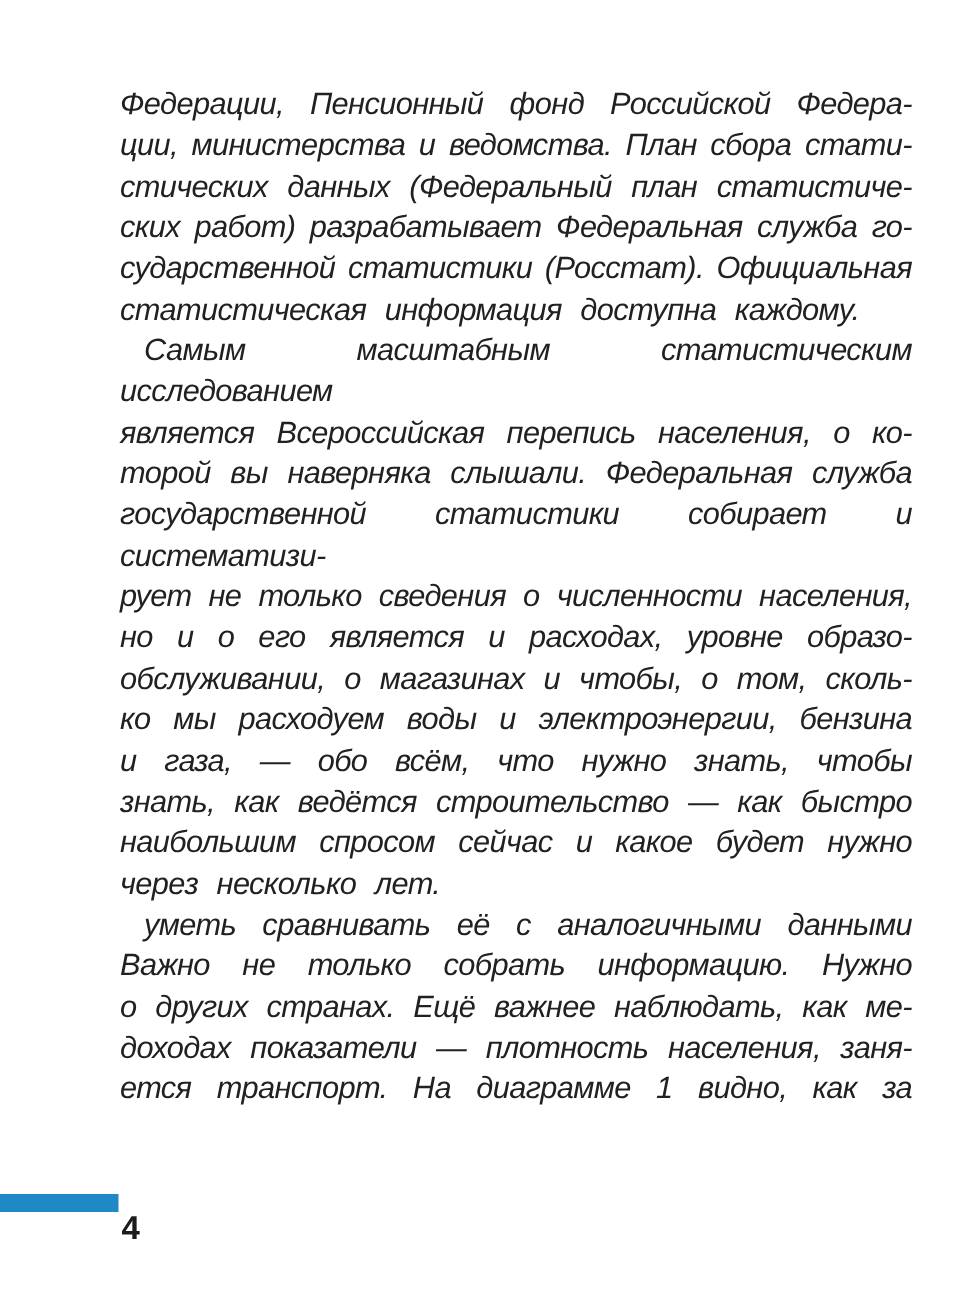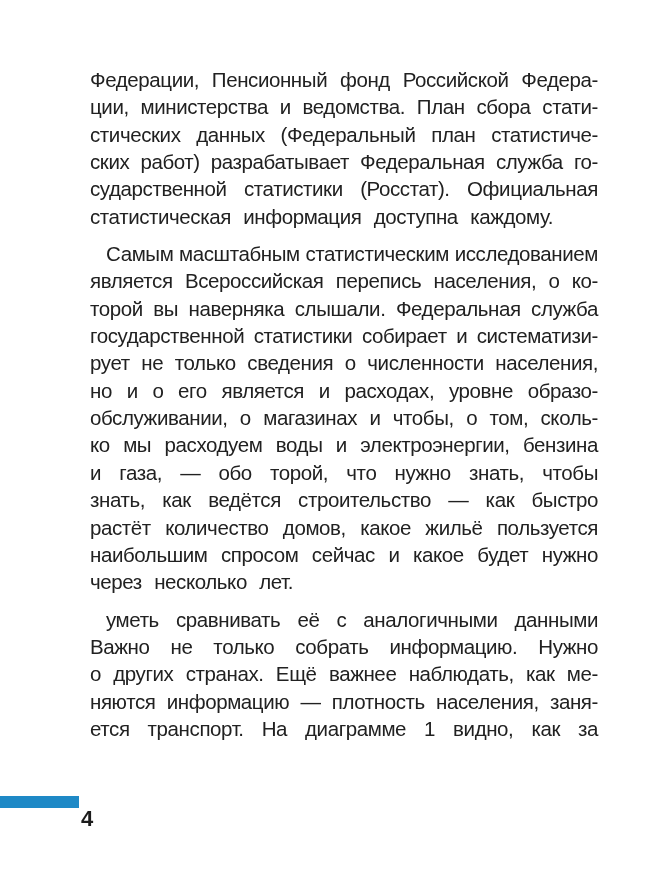--- a/index.html
+++ b/index.html
@@ -19,22 +19,23 @@
   .text-block {
     position: absolute;
     left: 80px;
     top: 56px;
     width: 528px;
     font-size: 20.5px;
     line-height: 27.35px;
     letter-spacing: -0.4px;
   }
   .para {
-    margin: 10px;
+    margin: 0;
     padding: 0;
+    font-style: italic;
   }
   .line {
     text-align: justify;
     text-align-last: justify;
     word-spacing: -1px;
     white-space: normal;
   }
   .para.indent .line:first-child {
     text-indent: 16px;
   }
@@ -76,31 +77,30 @@
       </div>
       <div class="para indent">
         <div class="line">Самым масштабным статистическим исследованием</div>
         <div class="line">является Всероссийская перепись населения, о ко-</div>
         <div class="line">торой вы наверняка слышали. Федеральная служба</div>
         <div class="line">государственной статистики собирает и систематизи-</div>
         <div class="line">рует не только сведения о численности населения,</div>
         <div class="line">но и о его является и расходах, уровне образо-</div>
         <div class="line">обслуживании, о магазинах и чтобы, о том, сколь-</div>
         <div class="line">ко мы расходуем воды и электроэнергии, бензина</div>
-        <div class="line">и газа, — обо торой, что нужно знать, чтобы</div>
+        <div class="line">и газа, — обо всём, что нужно знать, чтобы</div>
         <div class="line">знать, как ведётся строительство — как быстро</div>
-        <div class="line">растёт количество домов, какое жильё пользуется</div>
         <div class="line">наибольшим спросом сейчас и какое будет нужно</div>
         <div class="line lastline">через несколько лет.</div>
       </div>
       <div class="para indent">
         <div class="line">уметь сравнивать её с аналогичными данными</div>
         <div class="line">Важно не только собрать информацию. Нужно</div>
         <div class="line">о других странах. Ещё важнее наблюдать, как ме-</div>
-        <div class="line">няются информацию — плотность населения, заня-</div>
+        <div class="line">доходах показатели — плотность населения, заня-</div>
         <div class="line">ется транспорт. На диаграмме 1 видно, как за</div>
       </div>
     </main>
 
   <div class="page-marker-bar" style="background: rgb(30, 137, 198);"></div>
 
   <div class="page-number">4</div>
 
 </div>
 

